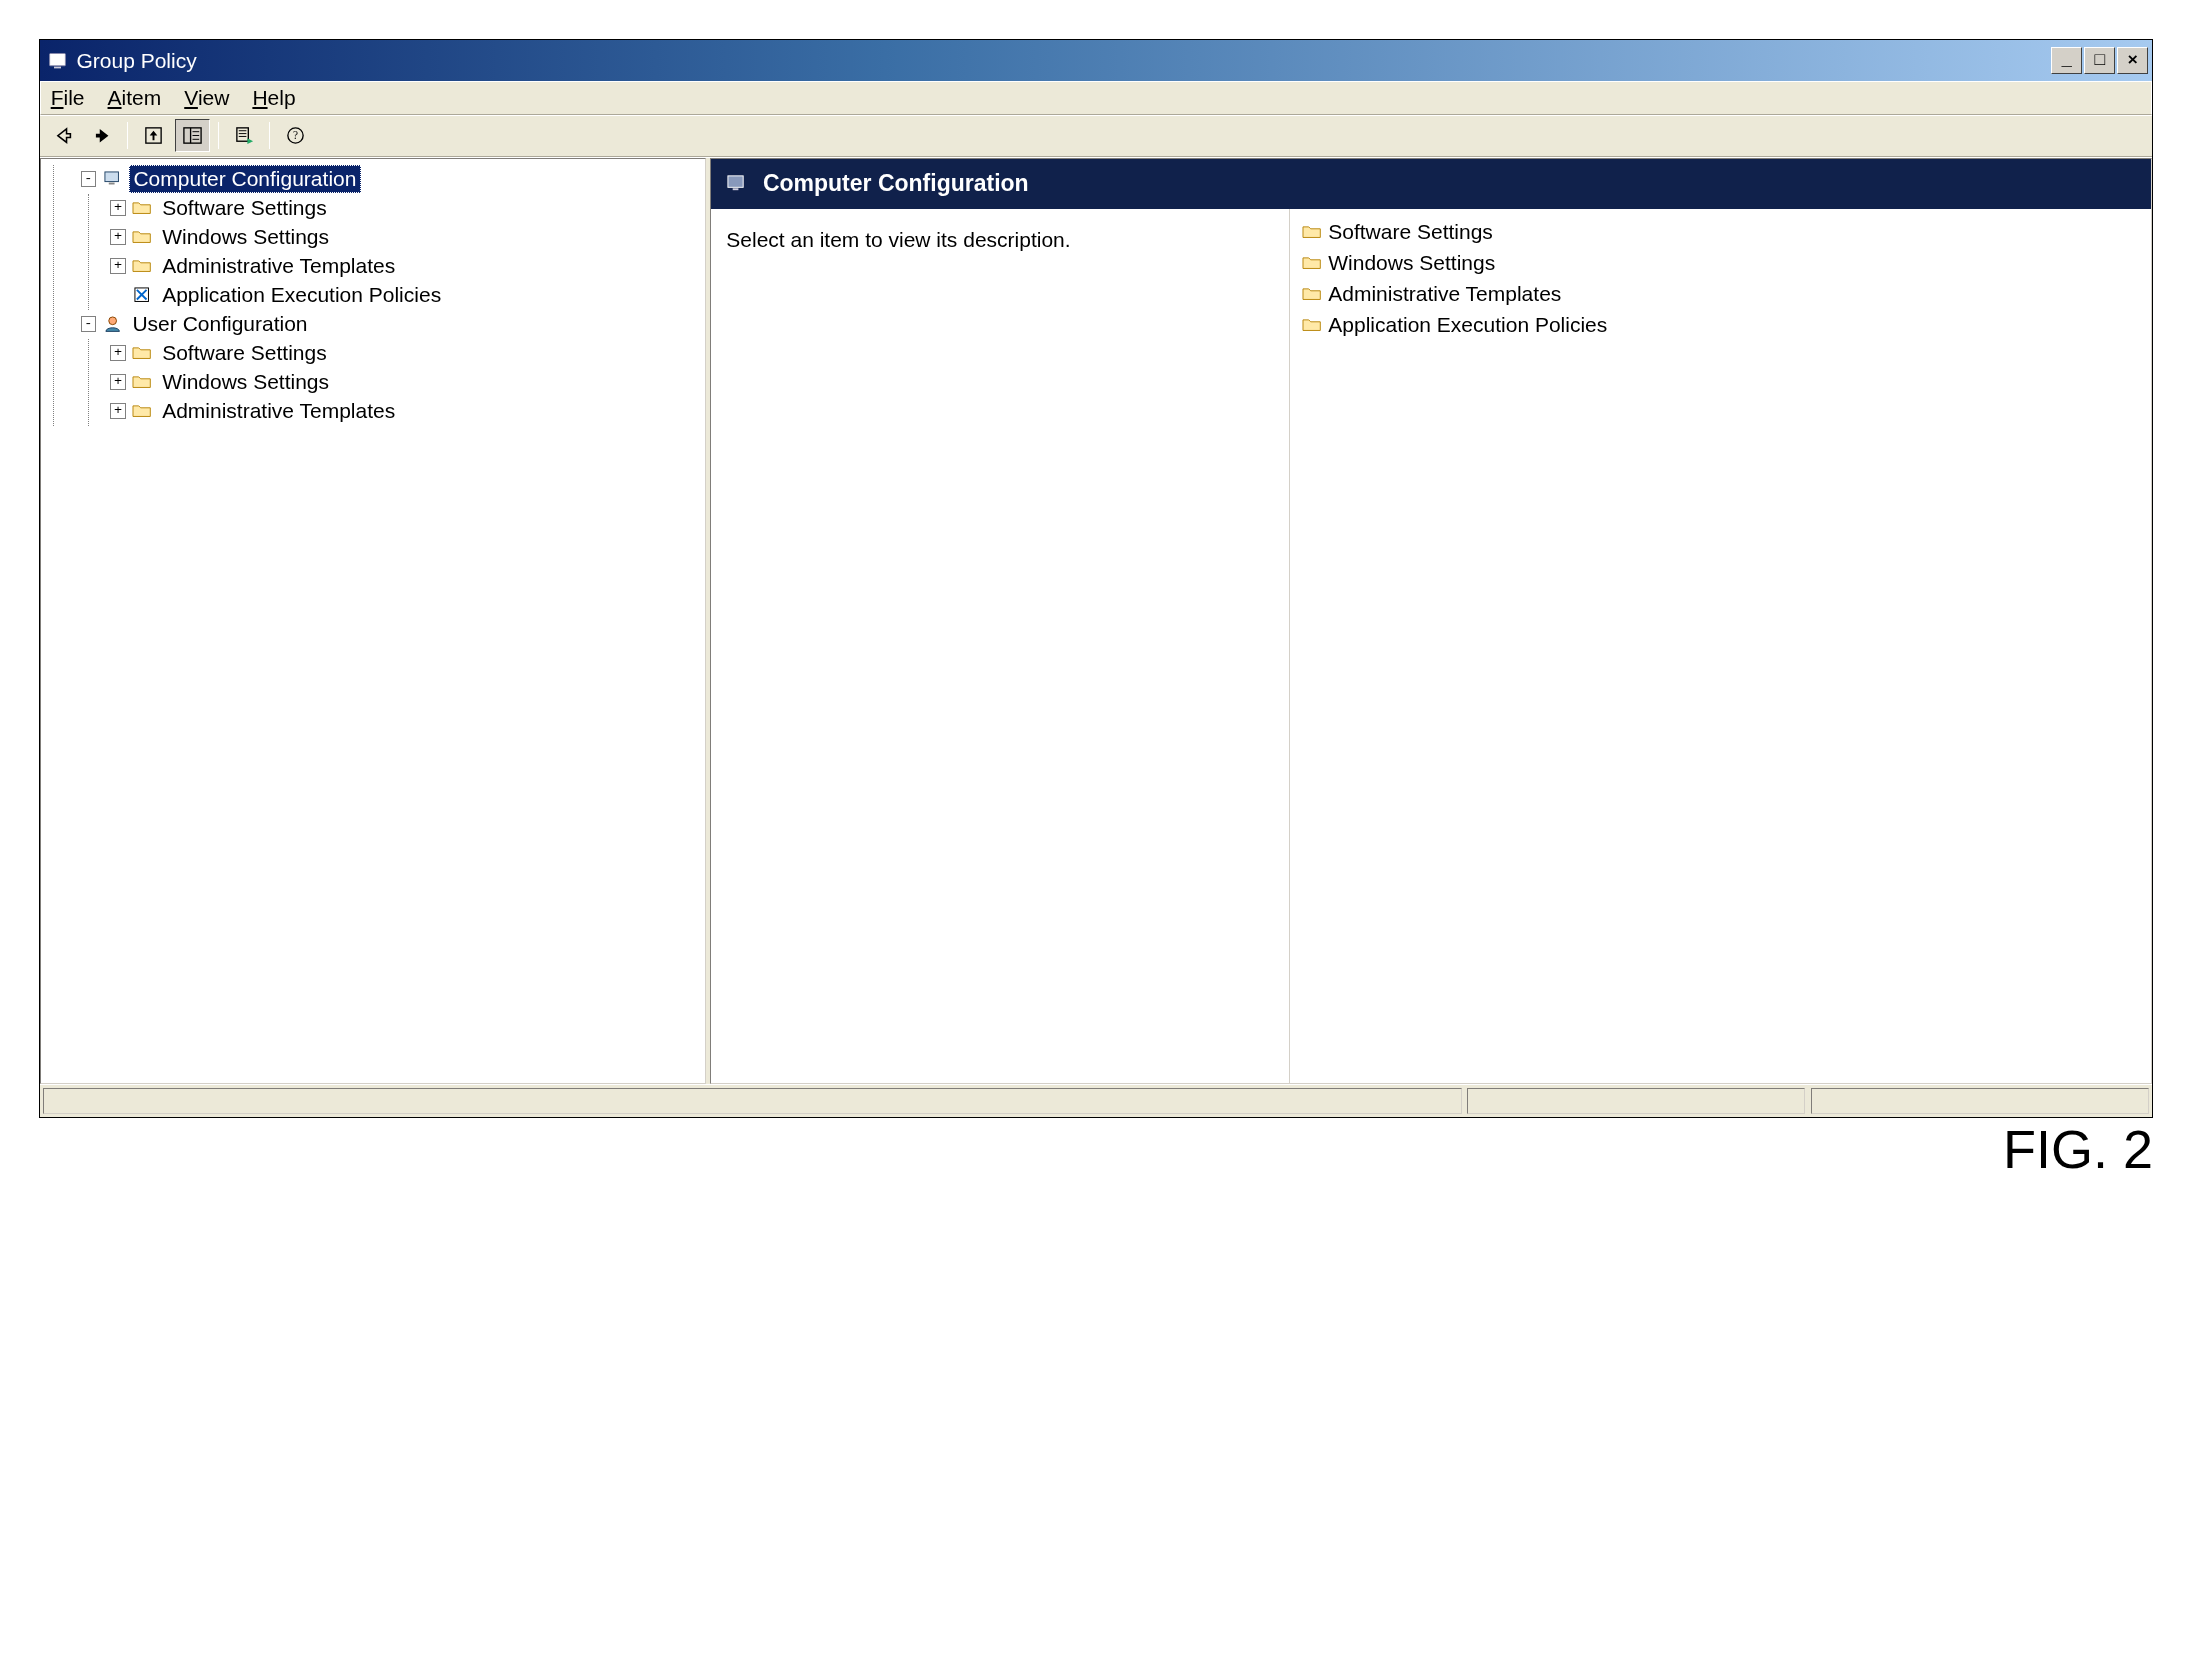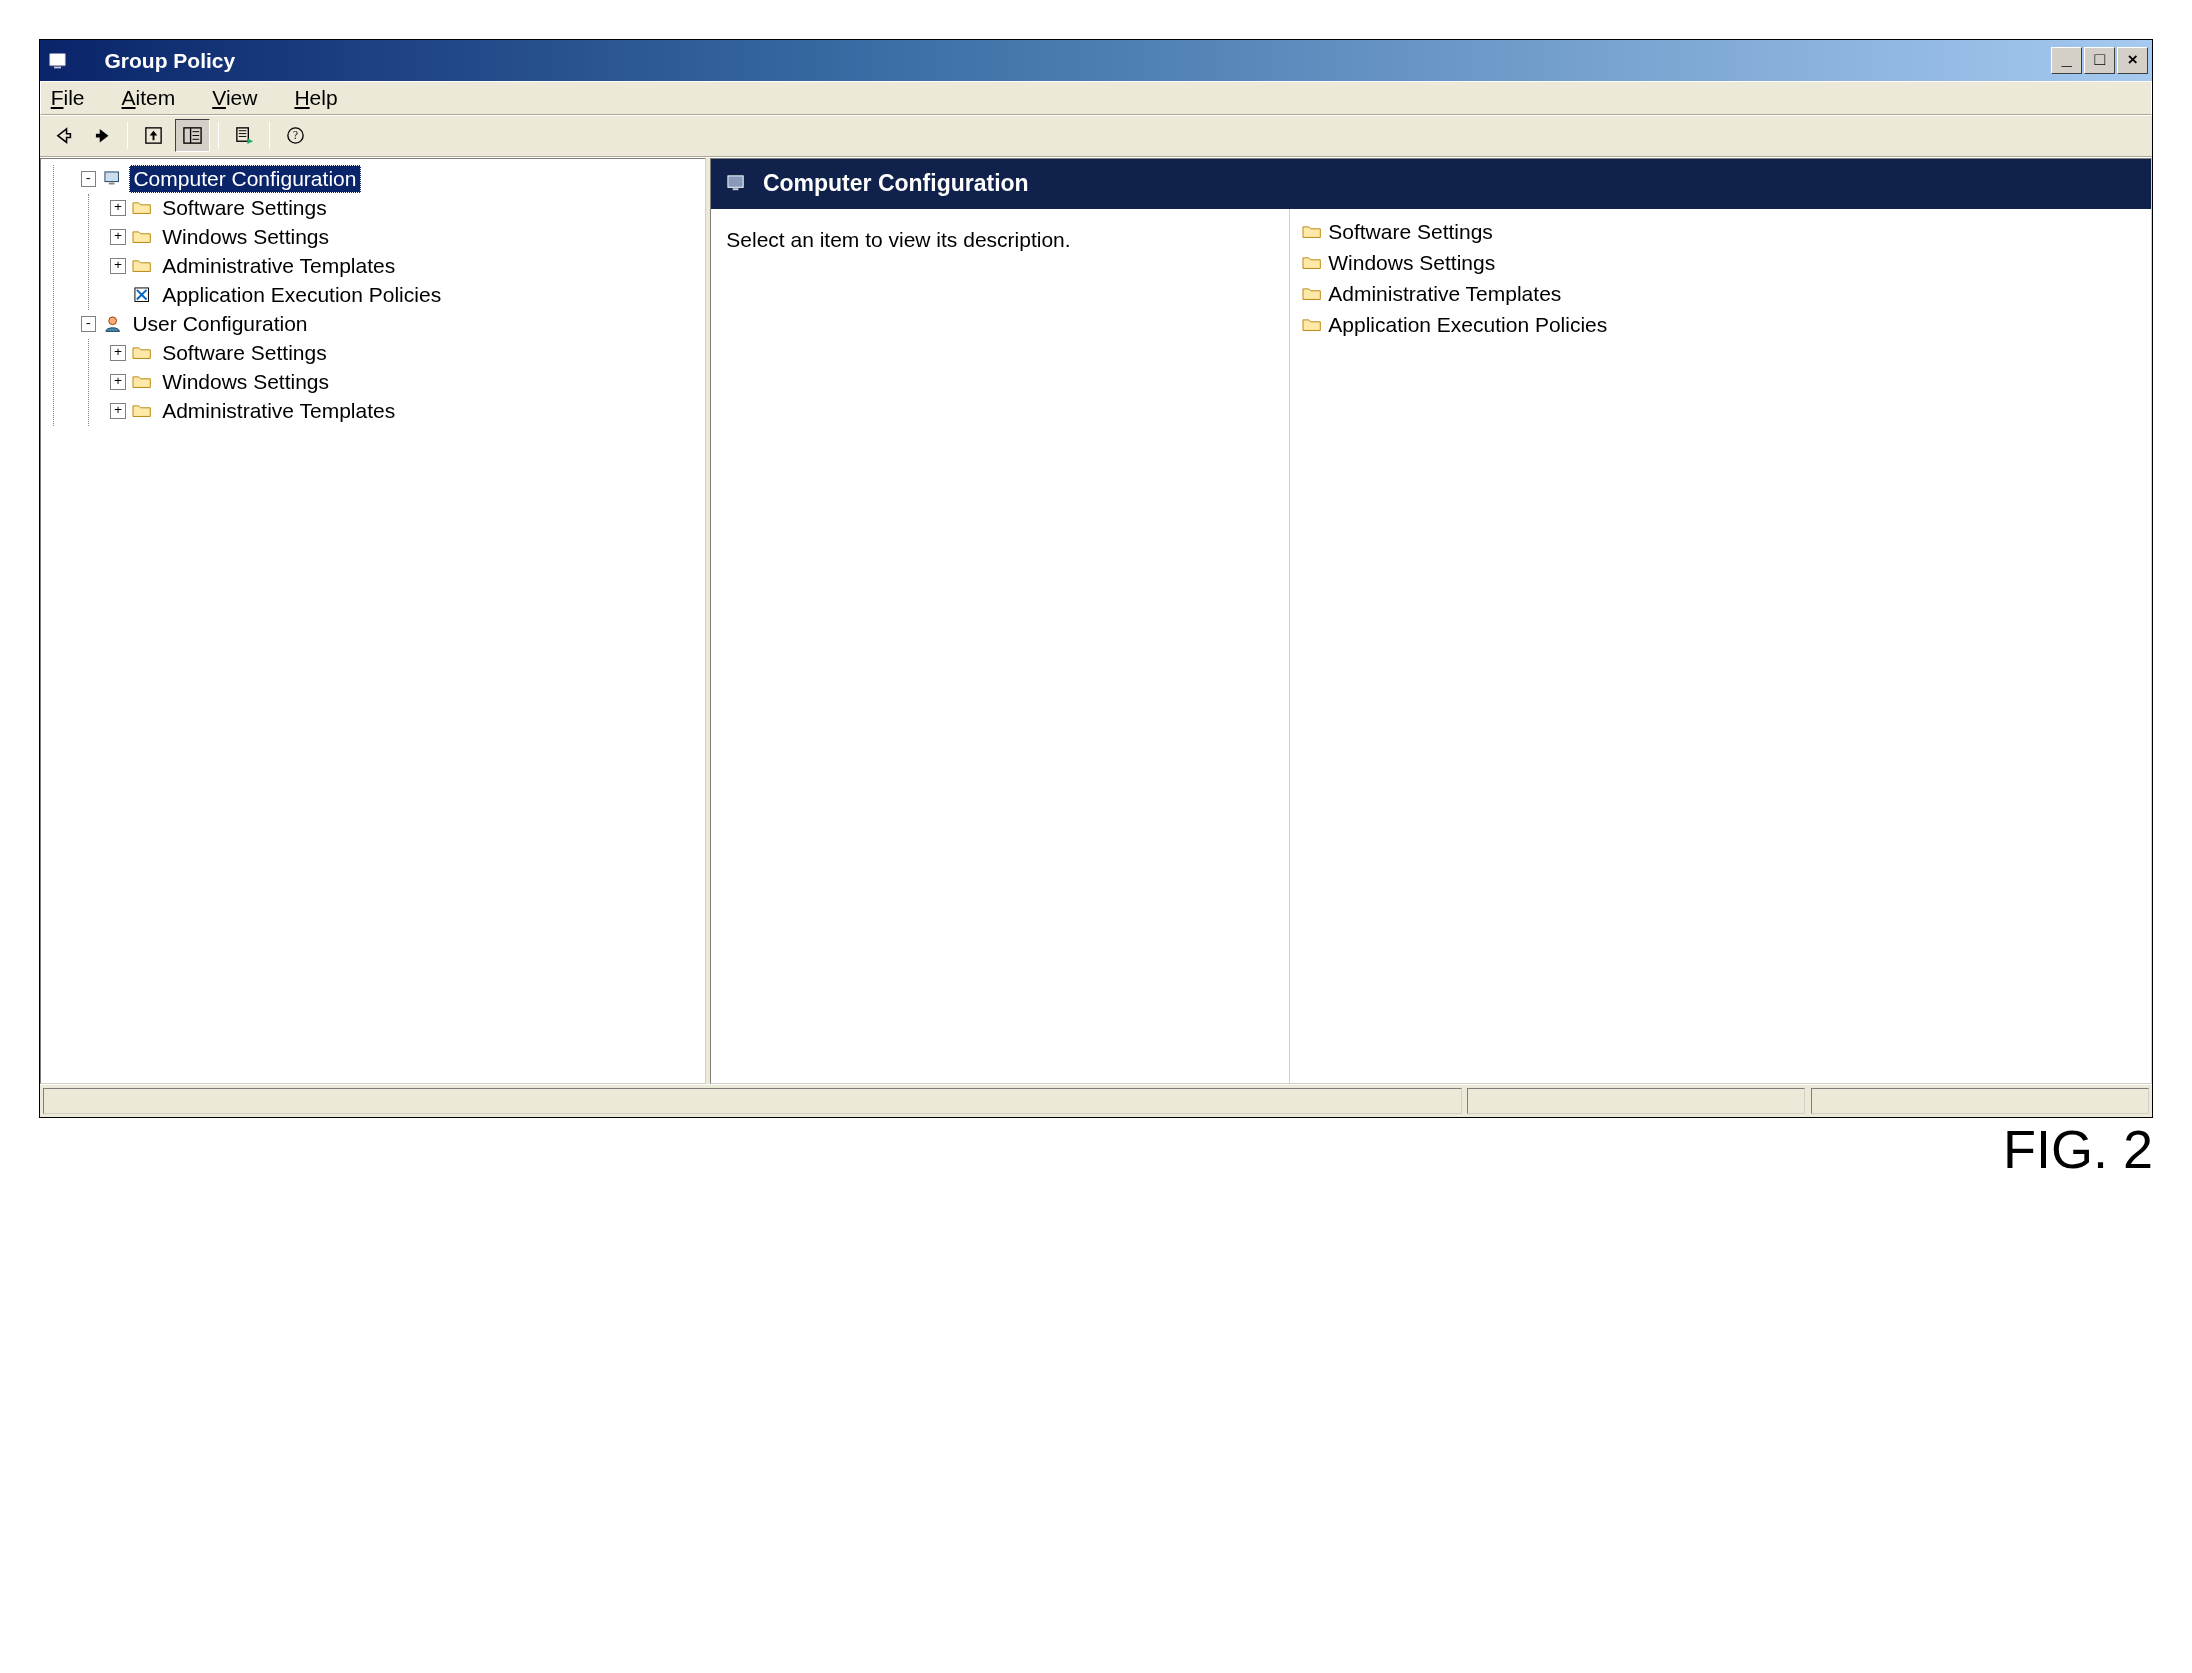--- a/index.html
+++ b/index.html
@@ -23,24 +23,23 @@
     align-items: center;
     padding: 0 3.9px;
     color: #fff;
   }
   .titlebar .app-icon {
     width: 23px; height: 23px;
     margin: 0 7.7px 0 1.9px;
     display: inline-flex; align-items: center; justify-content: center;
   }
   .titlebar .title {
-    font-weight: bold;
+    font-weight: normal;
     font-size: 21px;
     flex: 1;
-    margin-left: 28px;
   }
   .titlebar .win-controls {
     display: flex;
     gap: 1.9px;
   }
   .titlebar .win-btn {
     width: 31px; height: 27px;
     background: #d4d0c8;
     border: 1.9px solid #fff;
     border-right-color: #404040;
@@ -52,21 +51,21 @@
     color: #000;
     cursor: pointer;
   }
   
   .menubar {
     background: #ece9d8;
     border: 1px solid #fff;
     border-bottom: 1px solid #aca899;
     padding: 3.9px 9.7px;
     display: flex;
-    gap: 37px;
+    gap: 23px;
     font-size: 21px;
   }
   .menubar .menu-item {
     cursor: pointer;
   }
   .menubar .menu-item .ul { text-decoration: underline; }
   
   .toolbar {
     background: #ece9d8;
     border-top: 1px solid #fff;

